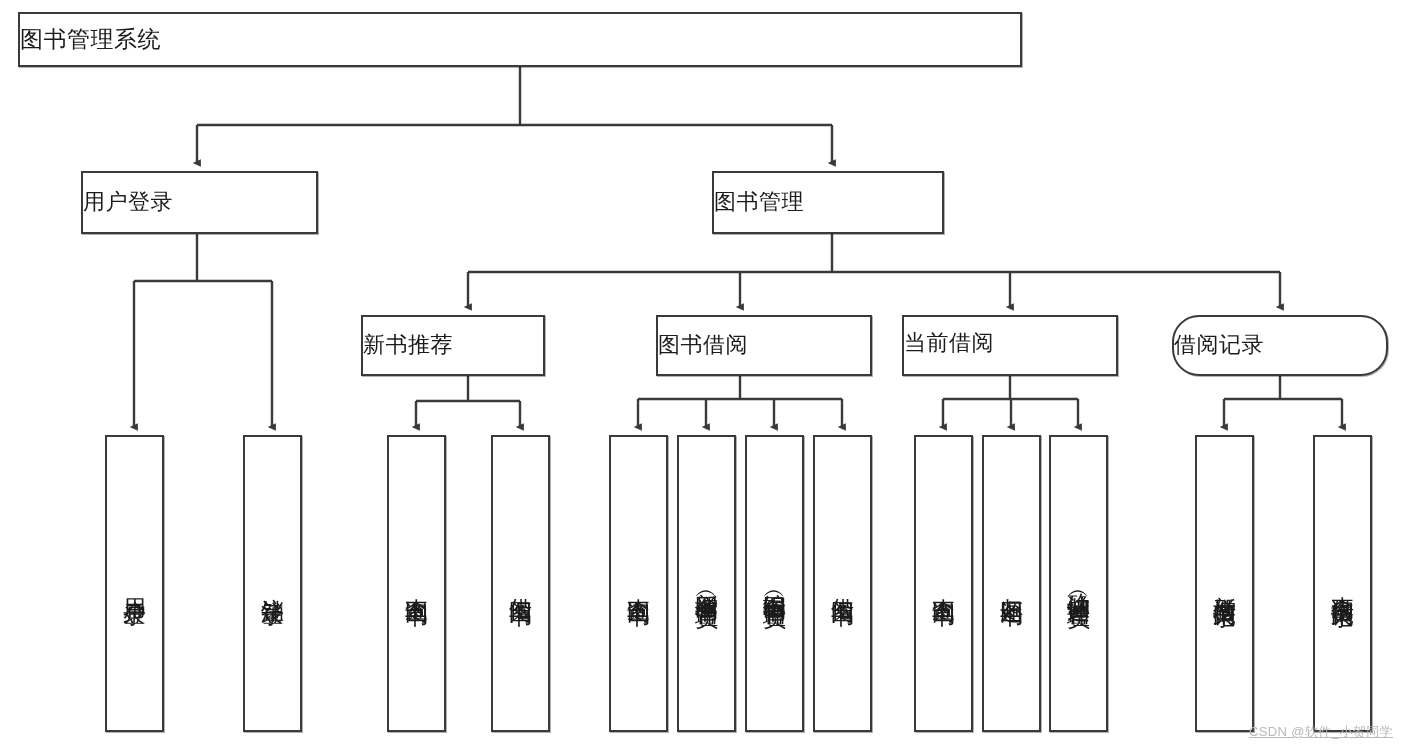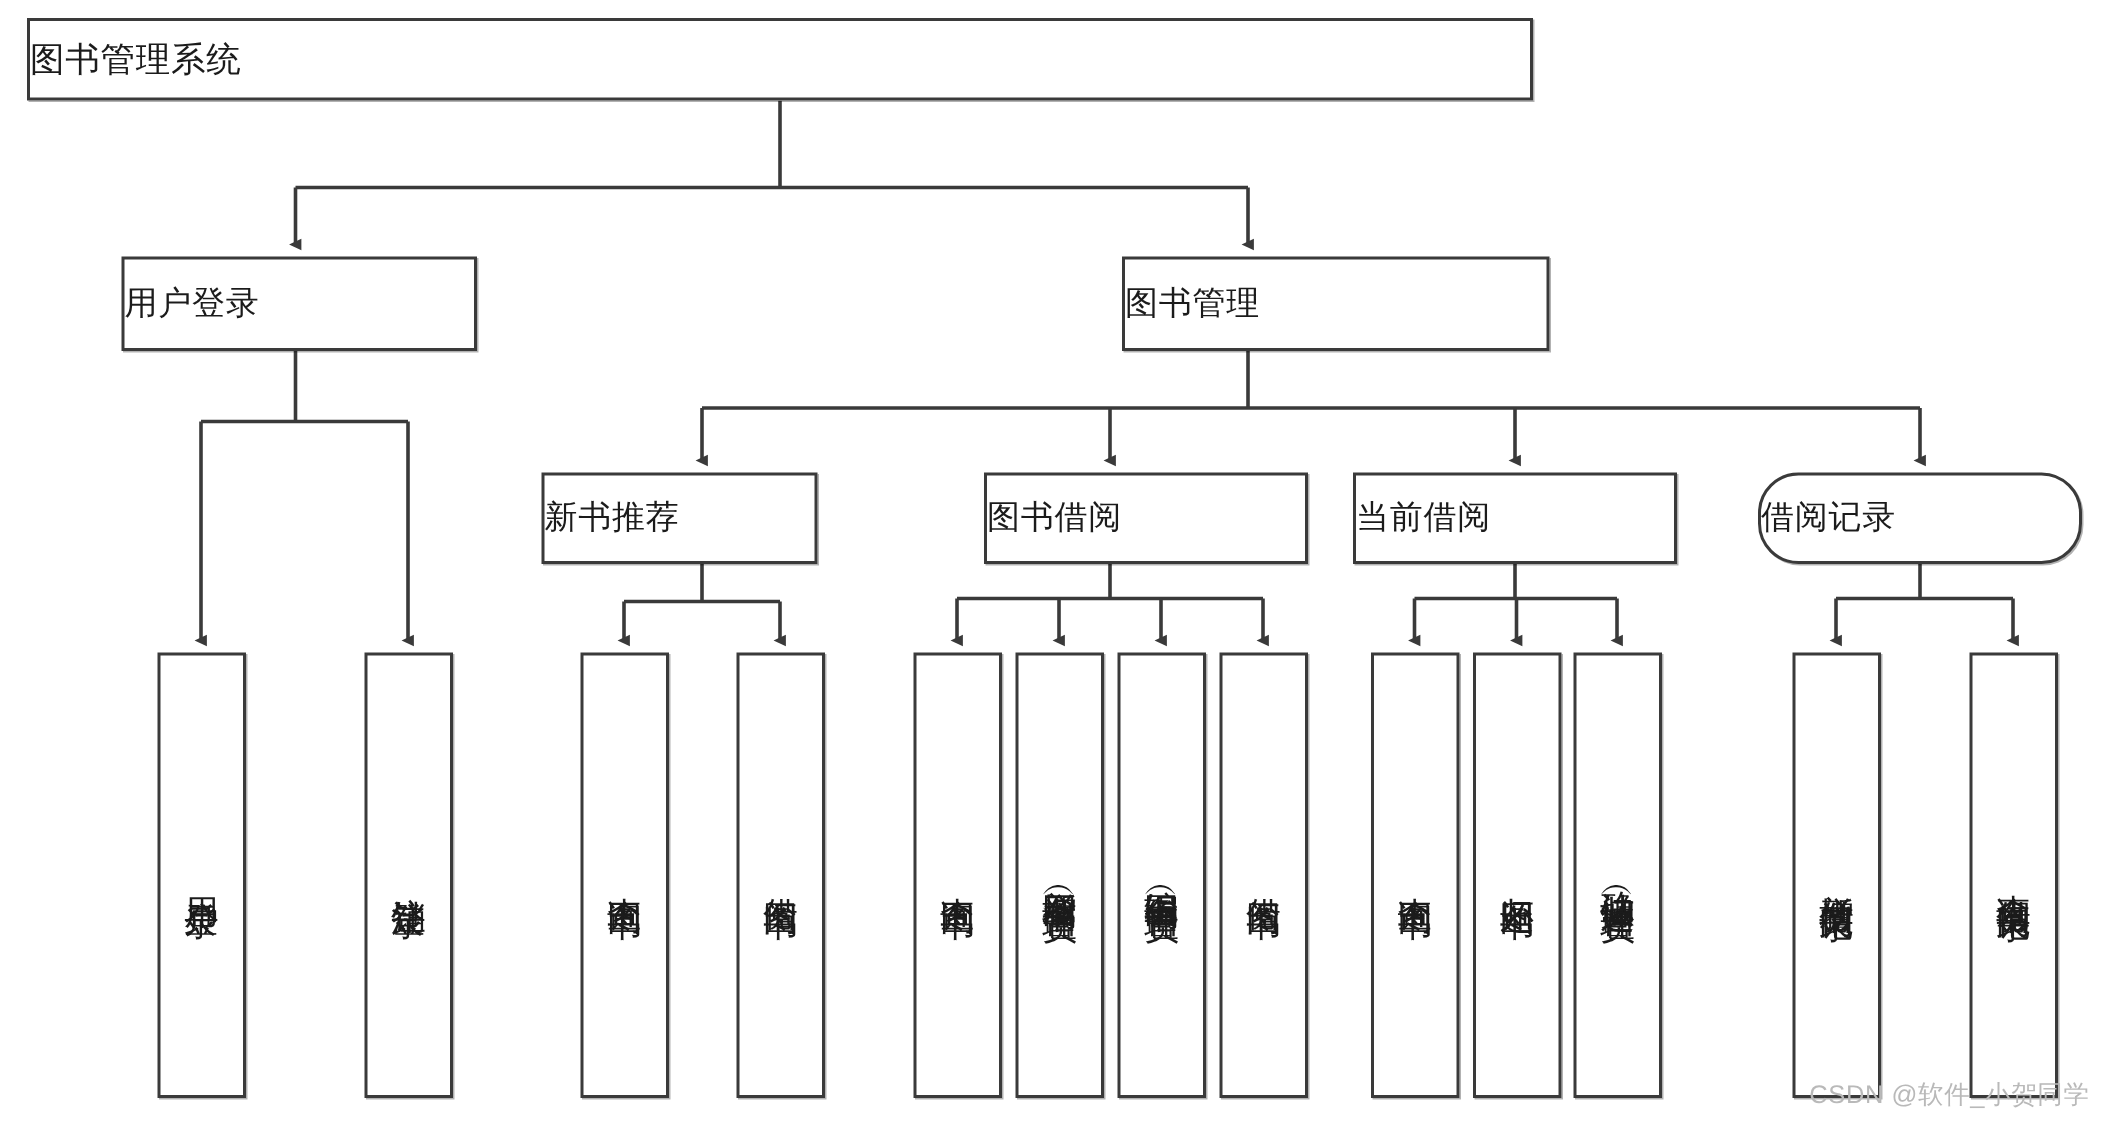--- a/index.html
+++ b/index.html
@@ -61,25 +61,26 @@
     font-size: 23px;
     line-height: 1.08;
     letter-spacing: 2px;
     white-space: nowrap;
     -webkit-text-orientation: upright;
   }
   #watermark {
     position: absolute;
     right: 12px;
     bottom: 6px;
-    font-size: 17px;
+    font-size: 13px;
     color: #b9b9b9;
     letter-spacing: 0.4px;
     white-space: nowrap;
     user-select: none;
+    text-decoration: underline;
   }
 </style>
 </head>
 <body>
 
 <div id="diagram-root">
 
   <svg id="edge-layer" viewBox="0 0 1405 747" xmlns="http://www.w3.org/2000/svg">
     <defs>
       <marker id="arrowhead" markerWidth="9" markerHeight="9" refX="4.2" refY="4.3" orient="auto" markerUnits="userSpaceOnUse">
@@ -133,31 +134,31 @@
     </g>
   </svg>
 
   <div class="node h" id="node-root" style="left:18px; top:12px; width:1004px; height:55px;">
     <span class="label">图书管理系统</span>
   </div>
 
   <div class="node h" style="left:81px; top:171px; width:237px; height:63px;">
     <span class="label">用户登录</span>
   </div>
-  <div class="node h" style="left:712px; top:171px; width:285px; height:63px;margin-left:36px;">
+  <div class="node h" style="left:712px; top:171px; width:232px; height:63px;">
     <span class="label">图书管理</span>
   </div>
 
   <div class="node h" style="left:361px; top:315px; width:184px; height:61px;">
     <span class="label">新书推荐</span>
   </div>
   <div class="node h" style="left:632px; top:315px; width:216px; height:61px;margin-left:24px;">
     <span class="label">图书借阅</span>
   </div>
-  <div class="node h" style="left:902px; top:315px; width:216px; height:61px;">
+  <div class="node h" style="left:902px; top:315px; width:216px; height:61px;font-family:Liberation Mono, monospace;">
     <span class="label">当前借阅</span>
   </div>
   <div class="node h" style="left:1172px; top:315px; width:216px; height:61px;border-radius:27px;">
     <span class="label">借阅记录</span>
   </div>
 
   <div class="node v" style="left:105px; top:435px; width:59px; height:297px;">
     <span class="label">用户登录</span>
   </div>
   <div class="node v" style="left:243px; top:435px; width:59px; height:297px;">

